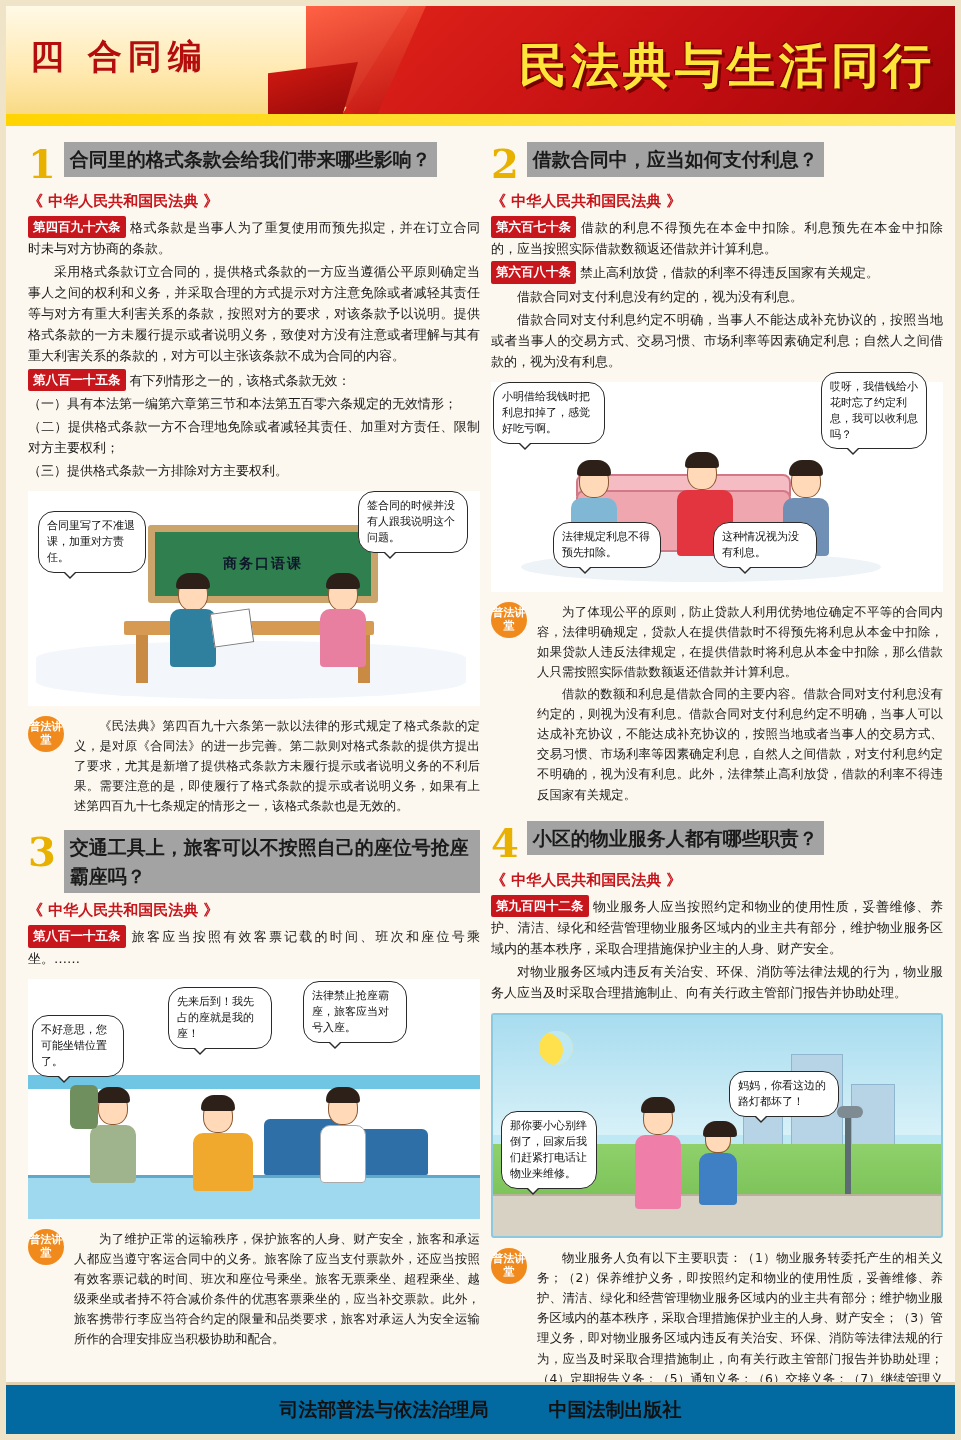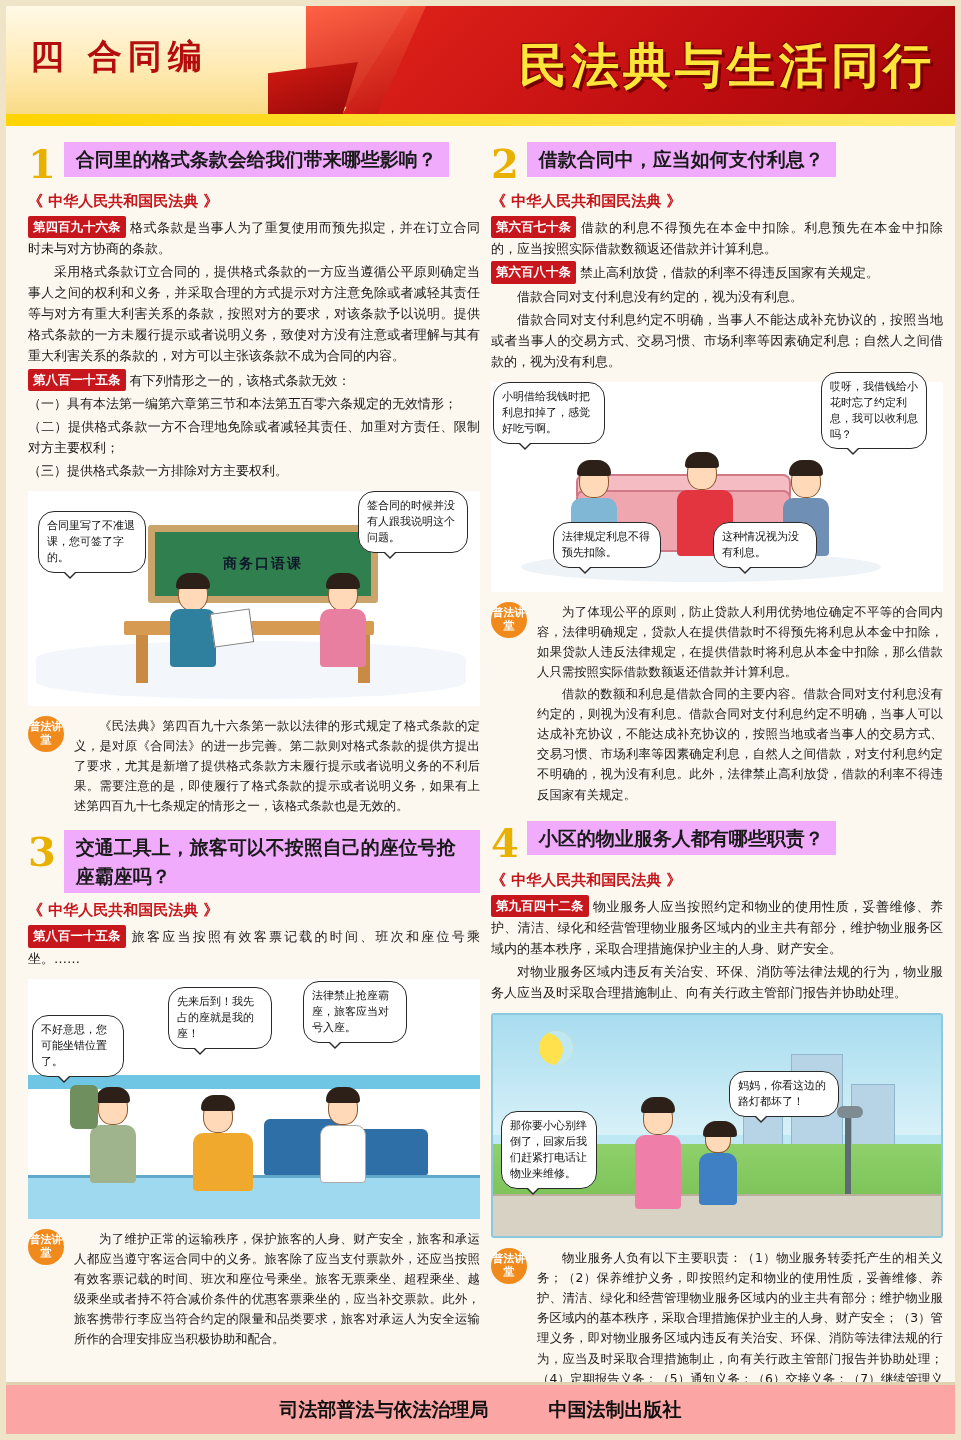--- a/index.html
+++ b/index.html
@@ -66,22 +66,22 @@
 
   .sec-head {
     display:flex; align-items:flex-start; gap:8px; margin-bottom:6px;
   }
   .sec-num {
     font-size:40px; font-weight:bold; color:#e8b100;
     font-family:"DejaVu Serif","Liberation Serif",serif;
     line-height:1; margin-top:2px; flex:0 0 auto;
   }
   .sec-title {
-    background:#f0abfc; color:#1a1a1a; font-weight:bold;
-    font-size:19px; line-height:1.5; padding:3px 12px;
+    background:#a3a3a3; color:#1a1a1a; font-weight:bold;
+    font-size:19px; line-height:1.5; padding:3px 6px;
     font-family:"DejaVu Serif","Liberation Serif",serif;
   }
   .law-book {
     color:#c8161d; font-weight:bold; font-size:15px; margin:8px 0 5px 0;
     font-family:"DejaVu Serif","Liberation Serif",serif;
   }
   .art-tag {
     display:inline-block; background:#c8161d; color:#fff; font-weight:bold;
     font-size:12.5px; padding:1px 5px; border-radius:2px; margin-right:4px;
     vertical-align:1px;
@@ -172,21 +172,21 @@
   .ground4 { position:absolute; left:0; bottom:0; width:100%; height:92px;
     background:linear-gradient(180deg,#8fd06a,#6fba4e);}
   .path4 { position:absolute; left:0; bottom:0; width:100%; height:42px;
     background:#d8d2c4; border-top:2px solid #b9b09c;}
   .lamp-pole { position:absolute; width:6px; background:#5d6b72;}
   .lamp-head { position:absolute; width:26px;height:12px;border-radius:6px;background:#7f8b92;}
 
   
   .footer {
     position:absolute; left:0; bottom:0; width:949px; height:52px;
-    background:#fca5a5; border-top:3px solid #e0d2b0;
+    background:#0369a1; border-top:3px solid #e0d2b0;
     display:flex; align-items:center; justify-content:center; gap:60px;
     font-size:19px; font-weight:bold; color:#111;
     font-family:"DejaVu Serif","Liberation Serif",serif;
   }
 </style>
 </head>
 <body>
 
 <div class="poster">
 
@@ -237,21 +237,21 @@
 
         <div class="person" style="left:300px; top:86px;">
           <div style="position:relative;">
             <div class="head">
                 <div class="hair"></div>
               </div>
             <div class="body-s" style="background:#e87fa0; margin-left:-8px; margin-top:-2px;"></div>
           </div>
         </div>
 
-        <div class="bubble b-down" style="left:10px; top:20px; width:108px;">合同里写了不准退课，您可签了字的。</div>
+        <div class="bubble b-down" style="left:10px; top:20px; width:108px;">合同里写了不准退课，加重对方责任。</div>
         <div class="bubble b-down" style="left:330px; top:0px; width:110px;">签合同的时候并没有人跟我说明这个问题。</div>
       </div>
 
       <div class="explain-wrap">
         <div class="explain-badge">普法讲堂</div>
         <div class="explain-text">
           <p>《民法典》第四百九十六条第一款以法律的形式规定了格式条款的定义，是对原《合同法》的进一步完善。第二款则对格式条款的提供方提出了要求，尤其是新增了提供格式条款方未履行提示或者说明义务的不利后果。需要注意的是，即使履行了格式条款的提示或者说明义务，如果有上述第四百九十七条规定的情形之一，该格式条款也是无效的。</p>
         </div>
       </div>
     </div>

